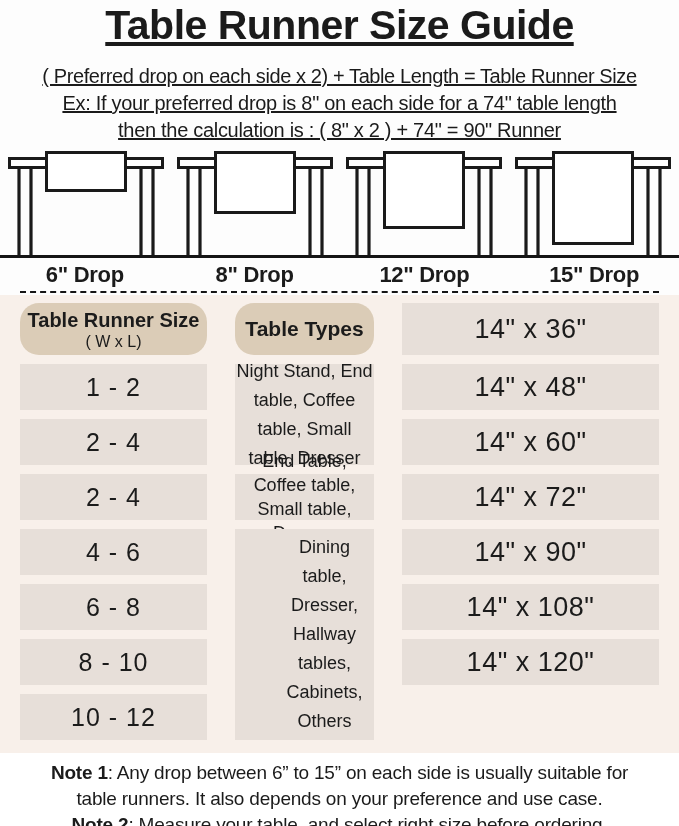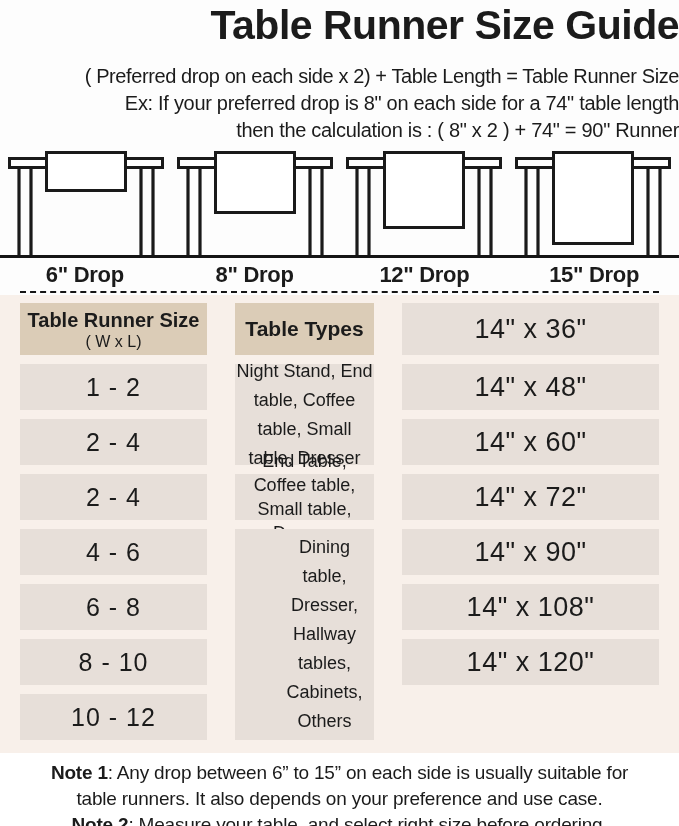--- a/index.html
+++ b/index.html
@@ -6,21 +6,21 @@
   body{
     width:679px;height:826px;overflow:hidden;
     background:var(--background,#fdfdfd);
     color:var(--text,#1b1b1b);
     font-family:"Liberation Sans", sans-serif;
     -webkit-font-smoothing:antialiased;
   }
   .page{width:679px;height:826px;position:relative;}
 
   
-  .top{text-align:right;padding-top:2px;}
+  .top{text-align:center;padding-top:2px;text-decoration:underline;}
   h1.title{
     margin:0;font-size:41px;line-height:46px;font-weight:bold;
     letter-spacing:-0.5px;white-space:nowrap;
   }
   .formula{font-size:20px;line-height:28px;margin-top:14px;white-space:nowrap;letter-spacing:-0.4px;}
   .ex-line{font-size:20px;line-height:27px;white-space:nowrap;letter-spacing:-0.3px;}
 
   
   .illustrations{
     display:flex;justify-content:space-between;
@@ -45,21 +45,21 @@
   .grid{
     display:grid;
     grid-template-columns:187px 139px 257px;
     grid-template-rows:52px repeat(7,46px);
     gap:9px 28px;
   }
   .cell{
     display:flex;align-items:center;justify-content:center;
     text-align:center;flex-direction:column;
   }
-  .cell.header{background:var(--header-cell-bg,#dbccb7);}
+  .cell.header{background:var(--header-cell-bg,#dbccb7);border-radius:19px;}
   .cell.data{background:var(--data-cell-bg,#e7dfd9);}
   .h-main{font-size:20px;font-weight:bold;line-height:24px;}
   .h-sub{font-size:16px;line-height:19px;}
   .h-single{font-size:21px;font-weight:bold;}
   .size-val{font-size:27px;letter-spacing:0.5px;}
   .seats-val{font-size:25px;letter-spacing:1px;}
   .types{font-weight:normal;font-size:18px;line-height:29px;}
   .types .inner{display:block;}
   .types-a .inner{max-width:218px;}
   .types-b{line-height:24px;}

